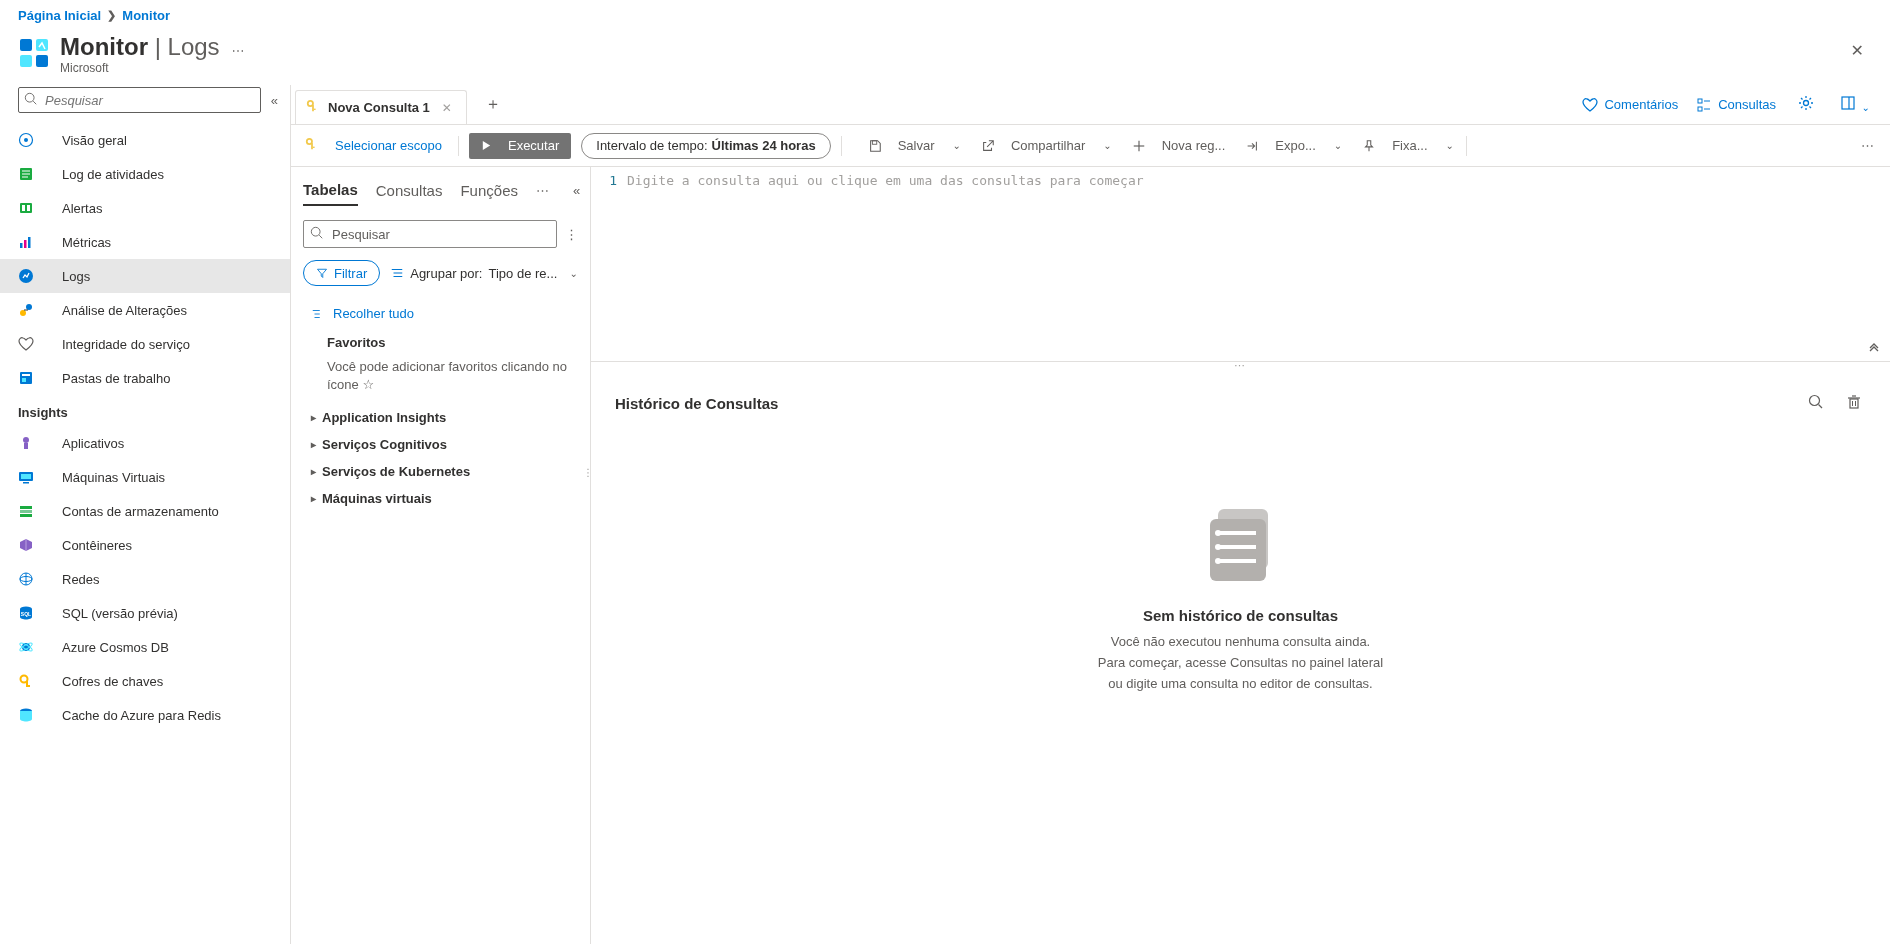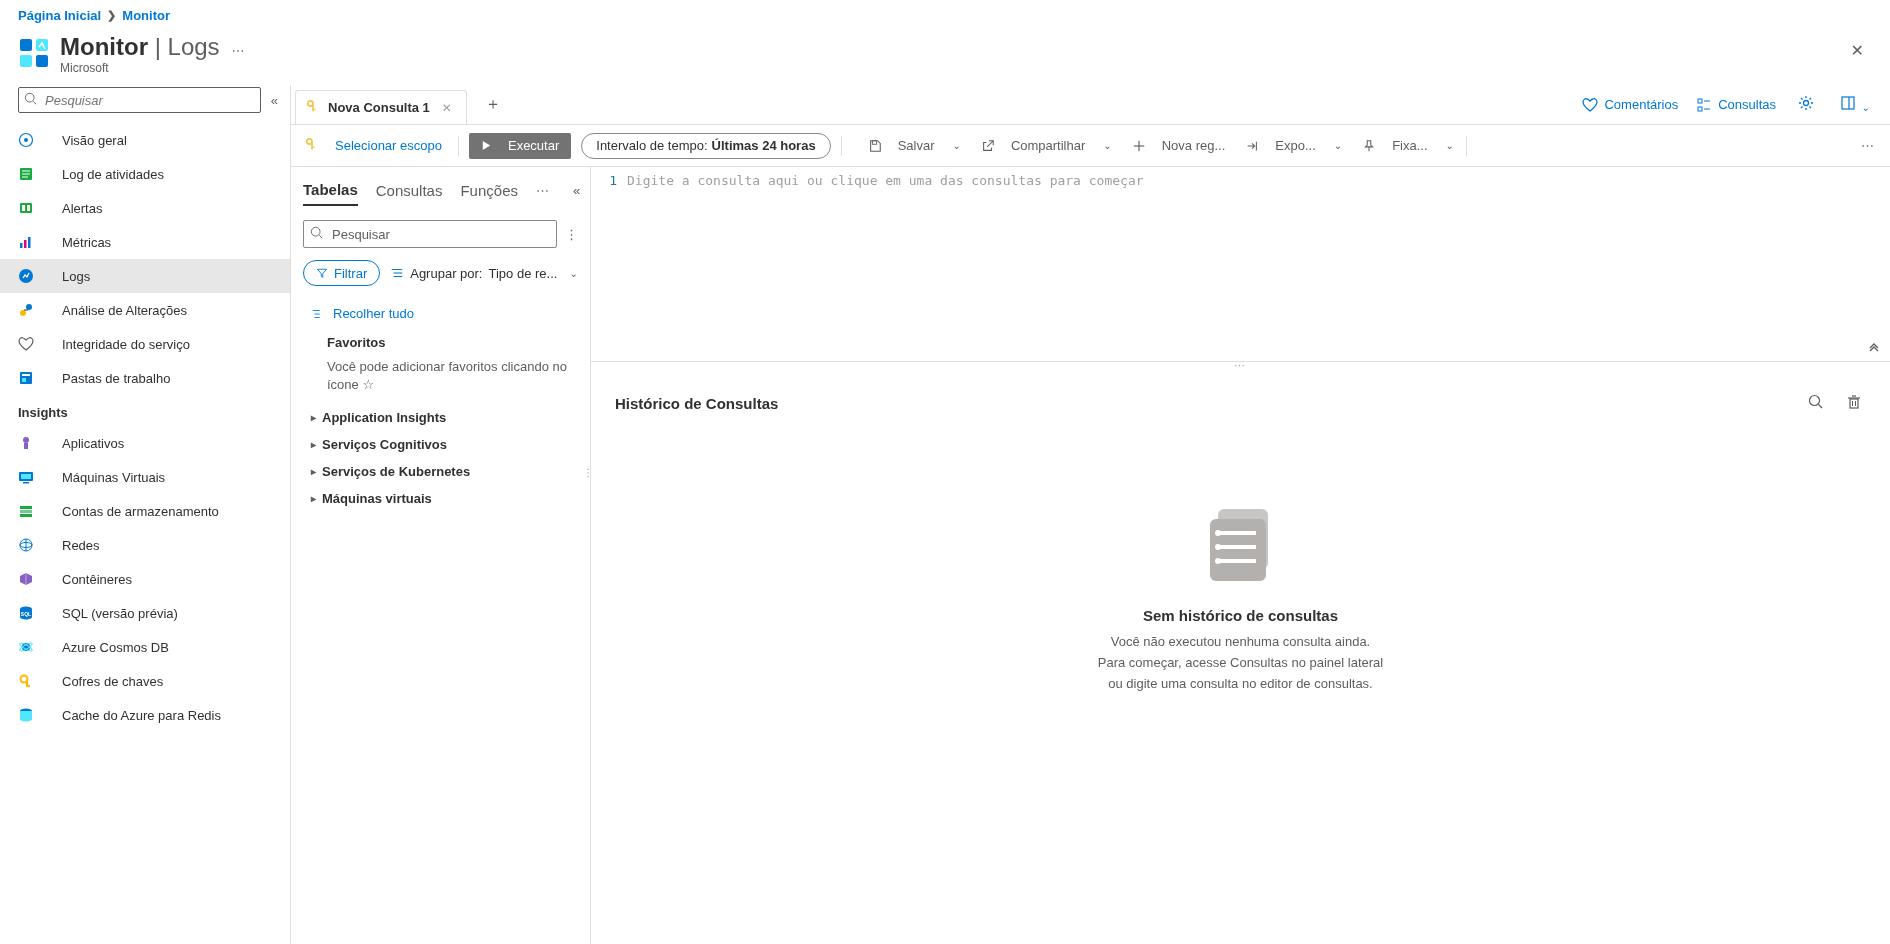--- a/index.html
+++ b/index.html
@@ -272,35 +272,35 @@
                 <rect x="2" y="3" width="12" height="3" fill="#1aab40"></rect>
                 <rect x="2" y="7" width="12" height="3" fill="#76c893"></rect>
                 <rect x="2" y="11" width="12" height="3" fill="#1aab40"></rect>
               </svg>
             </span>
             <span>Contas de armazenamento</span>
           </div>
         <div class="nav-item">
             <span class="nav-icon">
               <svg width="16" height="16" viewBox="0 0 16 16">
+                <path d="M8 2 L14 5 L14 11 L8 14 L2 11 L2 5 Z" fill="#8661c5"></path>
+                <path d="M8 2 L8 14" stroke="#c9b3e8" stroke-width="0.8"></path>
+              </svg>
+            </span>
+            <span>Contêineres</span>
+          </div>
+        <div class="nav-item">
+            <span class="nav-icon">
+              <svg width="16" height="16" viewBox="0 0 16 16">
                 <circle cx="8" cy="8" r="6" fill="none" stroke="#0078d4" stroke-width="1"></circle>
                 <ellipse cx="8" cy="8" rx="6" ry="2.5" fill="none" stroke="#0078d4" stroke-width="1"></ellipse>
                 <line x1="8" y1="2" x2="8" y2="14" stroke="#0078d4" stroke-width="1"></line>
               </svg>
             </span>
             <span>Redes</span>
-          </div>
-        <div class="nav-item">
-            <span class="nav-icon">
-              <svg width="16" height="16" viewBox="0 0 16 16">
-                <path d="M8 2 L14 5 L14 11 L8 14 L2 11 L2 5 Z" fill="#8661c5"></path>
-                <path d="M8 2 L8 14" stroke="#c9b3e8" stroke-width="0.8"></path>
-              </svg>
-            </span>
-            <span>Contêineres</span>
           </div>
         <div class="nav-item">
             <span class="nav-icon">
               <svg width="16" height="16" viewBox="0 0 16 16">
                 <ellipse cx="8" cy="4" rx="6" ry="2.5" fill="#0078d4"></ellipse>
                 <path d="M2 4 L2 12 C2 13.5 5 14.5 8 14.5 C11 14.5 14 13.5 14 12 L14 4" fill="#0078d4"></path>
                 <text x="8" y="11" font-size="5" fill="#fff" text-anchor="middle" font-weight="bold">SQL</text>
               </svg>
             </span>
             <span>SQL (versão prévia)</span>

